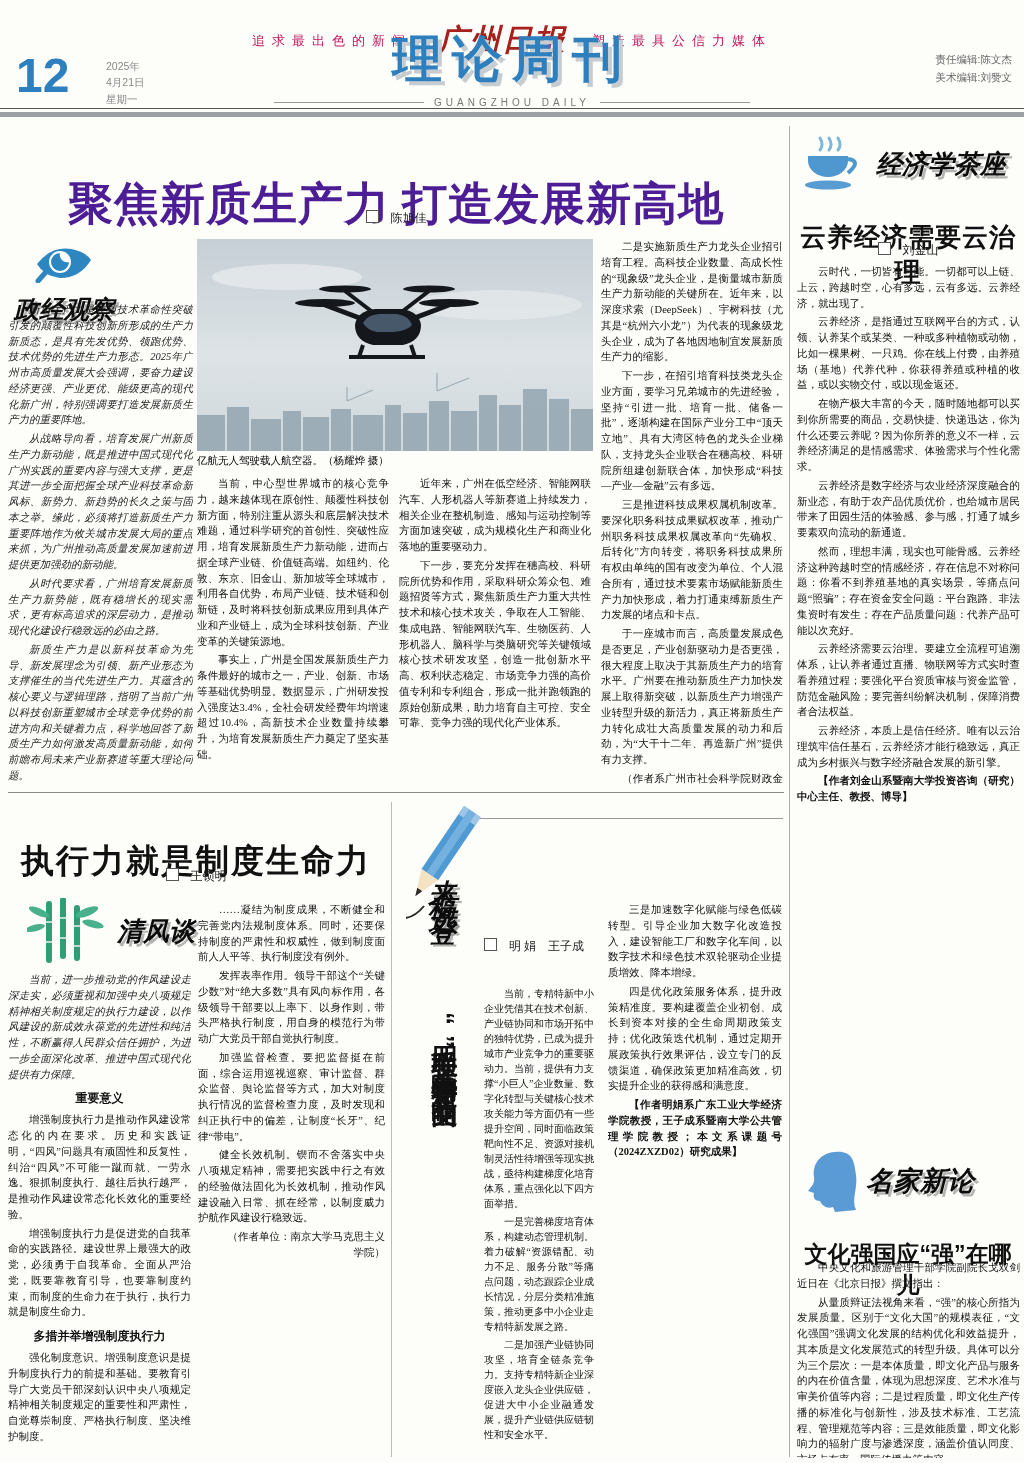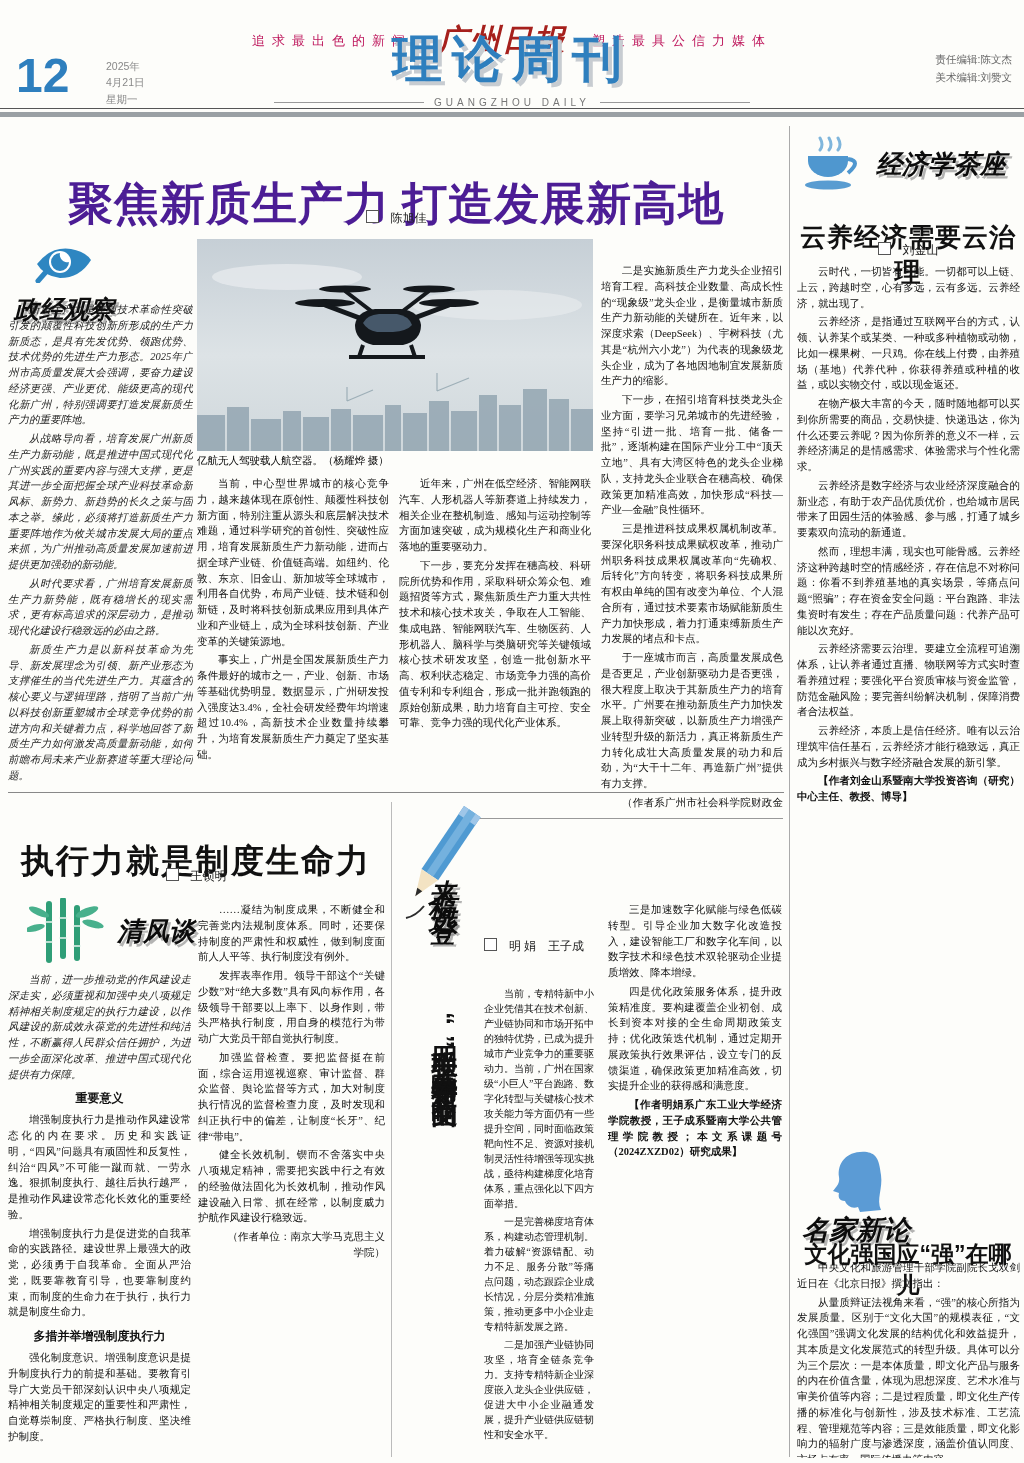--- a/index.html
+++ b/index.html
@@ -39,21 +39,21 @@
         letter-spacing:1px;color:#4c1d95;font-family:Liberation Serif, serif;}
   .a1-byline{position:absolute;top:210px;left:8px;width:776px;}
   .a1-tag{position:absolute;left:14px;top:243px;display:flex;align-items:center;gap:10px;flex-direction:column;}
   .a1-tag .tag-text{font-size:25px;}
   .a1-col1{left:8px;top:302px;width:185px;height:484px;}
   .a1-photo{position:absolute;left:197px;top:239px;width:396px;height:212px;}
   .a1-photo svg{display:block;width:100%;height:100%;}
   .a1-caption{position:absolute;left:197px;top:454px;width:396px;font-size:10.5px;color:#000;}
   .a1-col2{left:197px;top:476px;width:192px;height:310px;}
   .a1-col3{left:399px;top:476px;width:192px;height:310px;}
-  .a1-col4{left:601px;top:239px;width:182px;height:547px;margin-top:24px;}
+  .a1-col4{left:601px;top:239px;width:182px;height:547px;}
   
   .a2-title{position:absolute;left:8px;top:812px;width:376px;text-align:center;font-weight:bold;font-size:33px;
         letter-spacing:2px;font-family:"Liberation Sans","DejaVu Sans",sans-serif;}
   .a2-byline{position:absolute;left:8px;top:868px;width:376px;}
   .a2-tag{position:absolute;left:27px;top:898px;display:flex;align-items:center;gap:12px;}
   .a2-tag .tag-text{font-size:26px;}
   .a2-col1{left:8px;top:972px;width:183px;height:484px;}
   .a2-col2{left:198px;top:902px;width:187px;height:554px;}
   
   .a3-pencil{position:absolute;left:398px;top:800px;width:86px;height:122px;}
@@ -63,21 +63,21 @@
         font-weight:bold;font-size:26px;line-height:1.8;letter-spacing:2px;font-family:"Liberation Sans","DejaVu Sans",sans-serif;}
   .a3-col1{left:484px;top:986px;width:110px;height:470px;font-size:10px;}
   .a3-col2{left:608px;top:902px;width:174px;height:554px;}
   
   .a4-tag{position:absolute;left:802px;top:136px;display:flex;align-items:center;gap:10px;}
   .a4-tag .tag-text{font-size:26px;}
   .a4-title{position:absolute;left:795px;top:198px;width:226px;text-align:center;font-weight:bold;font-size:26px;
         font-family:"Liberation Sans","DejaVu Sans",sans-serif;letter-spacing:1px;}
   .a4-byline{position:absolute;left:795px;top:242px;width:226px;}
   .a4-body{left:797px;top:264px;width:223px;height:862px;}
-  .a5-tag{position:absolute;left:802px;top:1150px;display:flex;align-items:center;gap:0;flex-direction:column;}
+  .a5-tag{position:absolute;left:802px;top:1150px;display:flex;align-items:center;gap:6px;}
   .a5-tag .tag-text{font-size:27px;}
   .a5-title{position:absolute;left:795px;top:1220px;width:226px;text-align:center;font-weight:bold;font-size:23px;
         font-family:"Liberation Sans","DejaVu Sans",sans-serif;}
   .a5-body{left:797px;top:1260px;width:223px;height:198px;}
 </style>
 </head>
 <body>
 
 <div class="page">
 
@@ -183,21 +183,21 @@
       <p>当前，中心型世界城市的核心竞争力，越来越体现在原创性、颠覆性科技创新方面，特别注重从源头和底层解决技术难题，通过科学研究的首创性、突破性应用，培育发展新质生产力新动能，进而占据全球产业链、价值链高端。如纽约、伦敦、东京、旧金山、新加坡等全球城市，利用各自优势，布局产业链、技术链和创新链，及时将科技创新成果应用到具体产业和产业链上，成为全球科技创新、产业变革的关键策源地。</p>
       <p>事实上，广州是全国发展新质生产力条件最好的城市之一，产业、创新、市场等基础优势明显。数据显示，广州研发投入强度达3.4%，全社会研发经费年均增速超过10.4%，高新技术企业数量持续攀升，为培育发展新质生产力奠定了坚实基础。</p>
     </div>
   <div class="col a1-col3">
       <p>近年来，广州在低空经济、智能网联汽车、人形机器人等新赛道上持续发力，相关企业在整机制造、感知与运动控制等方面加速突破，成为规模化生产和商业化落地的重要驱动力。</p>
       <p>下一步，要充分发挥在穗高校、科研院所优势和作用，采取科研众筹众包、难题招贤等方式，聚焦新质生产力重大共性技术和核心技术攻关，争取在人工智能、集成电路、智能网联汽车、生物医药、人形机器人、脑科学与类脑研究等关键领域核心技术研发攻坚，创造一批创新水平高、权利状态稳定、市场竞争力强的高价值专利和专利组合，形成一批并跑领跑的原始创新成果，助力培育自主可控、安全可靠、竞争力强的现代化产业体系。</p>
     </div>
   <div class="col a1-col4">
     <div>
         <p>二是实施新质生产力龙头企业招引培育工程。高科技企业数量、高成长性的“现象级”龙头企业，是衡量城市新质生产力新动能的关键所在。近年来，以深度求索（DeepSeek）、宇树科技（尤其是“杭州六小龙”）为代表的现象级龙头企业，成为了各地因地制宜发展新质生产力的缩影。</p>
-        <p>下一步，在招引培育科技类龙头企业方面，要学习兄弟城市的先进经验，坚持“引进一批、培育一批、储备一批”，逐渐构建在国际产业分工中“顶天立地”、具有大湾区特色的龙头企业梯队，支持龙头企业联合在穗高校、确保政策更加精准高效，加快形成“科技—产业—金融”良性循环。</p>
+        <p>下一步，在招引培育科技类龙头企业方面，要学习兄弟城市的先进经验，坚持“引进一批、培育一批、储备一批”，逐渐构建在国际产业分工中“顶天立地”、具有大湾区特色的龙头企业梯队，支持龙头企业联合在穗高校、科研院所组建创新联合体，加快形成“科技—产业—金融”云有多远。</p>
         <p>三是推进科技成果权属机制改革。要深化职务科技成果赋权改革，推动广州职务科技成果权属改革向“先确权、后转化”方向转变，将职务科技成果所有权由单纯的国有改变为单位、个人混合所有，通过技术要素市场赋能新质生产力加快形成，着力打通束缚新质生产力发展的堵点和卡点。</p>
         <p>于一座城市而言，高质量发展成色是否更足，产业创新驱动力是否更强，很大程度上取决于其新质生产力的培育水平。广州要在推动新质生产力加快发展上取得新突破，以新质生产力增强产业转型升级的新活力，真正将新质生产力转化成壮大高质量发展的动力和后劲，为“大干十二年、再造新广州”提供有力支撑。</p>
       </div>
     <p>（作者系广州市社会科学院财政金融研究所副所长、研究员；本文为广州市宣传思想文化骨干人才资助项目阶段性成果）</p>
   </div>
 
   <h2 class="a2-title">执行力就是制度生命力</h2>
   <div class="a2-byline byline">
     <span class="byline-box"></span>
     <span>王锁明</span>
@@ -255,21 +255,21 @@
       <path d="M26 106 q-8 10 -18 12" stroke="#2c2c2c" stroke-width="2" fill="none"></path>
     </svg>
   </div>
   <div class="a3-tag tag-text">来稿选登</div>
   <div class="a3-byline byline">
     <span class="byline-box"></span>
     <span>明 娟　王子成</span>
   </div>
   <div class="a3-title">“四手联弹”奏响专精特新“交响曲”</div>
   <div class="col a3-col1">
-      <p>当前，专精特新中小企业凭借其在技术创新、产业链协同和市场开拓中的独特优势，已成为提升城市产业竞争力的重要驱动力。当前，广州在国家级“小巨人”平台跑路、数字化转型与关键核心技术攻关能力等方面仍有一些提升空间，同时面临政策靶向性不足、资源对接机制灵活性待增强等现实挑战，亟待构建梯度化培育体系，重点强化以下四方面举措。</p>
+      <p>当前，专精特新中小企业凭借其在技术创新、产业链协同和市场开拓中的独特优势，已成为提升城市产业竞争力的重要驱动力。当前，提供有力支撑“小巨人”企业数量、数字化转型与关键核心技术攻关能力等方面仍有一些提升空间，同时面临政策靶向性不足、资源对接机制灵活性待增强等现实挑战，亟待构建梯度化培育体系，重点强化以下四方面举措。</p>
       <p>一是完善梯度培育体系，构建动态管理机制。着力破解“资源错配、动力不足、服务分散”等痛点问题，动态跟踪企业成长情况，分层分类精准施策，推动更多中小企业走专精特新发展之路。</p>
       <p>二是加强产业链协同攻坚，培育全链条竞争力。支持专精特新企业深度嵌入龙头企业供应链，促进大中小企业融通发展，提升产业链供应链韧性和安全水平。</p>
     </div>
   <div class="col a3-col2">
     <div>
         <p>三是加速数字化赋能与绿色低碳转型。引导企业加大数字化改造投入，建设智能工厂和数字化车间，以数字技术和绿色技术双轮驱动企业提质增效、降本增绿。</p>
         <p>四是优化政策服务体系，提升政策精准度。要构建覆盖企业初创、成长到资本对接的全生命周期政策支持；优化政策迭代机制，通过定期开展政策执行效果评估，设立专门的反馈渠道，确保政策更加精准高效，切实提升企业的获得感和满意度。</p>
       </div>
     <p class="attr">【作者明娟系广东工业大学经济学院教授，王子成系暨南大学公共管理学院教授；本文系课题号（2024ZXZD02）研究成果】</p>
   </div>

